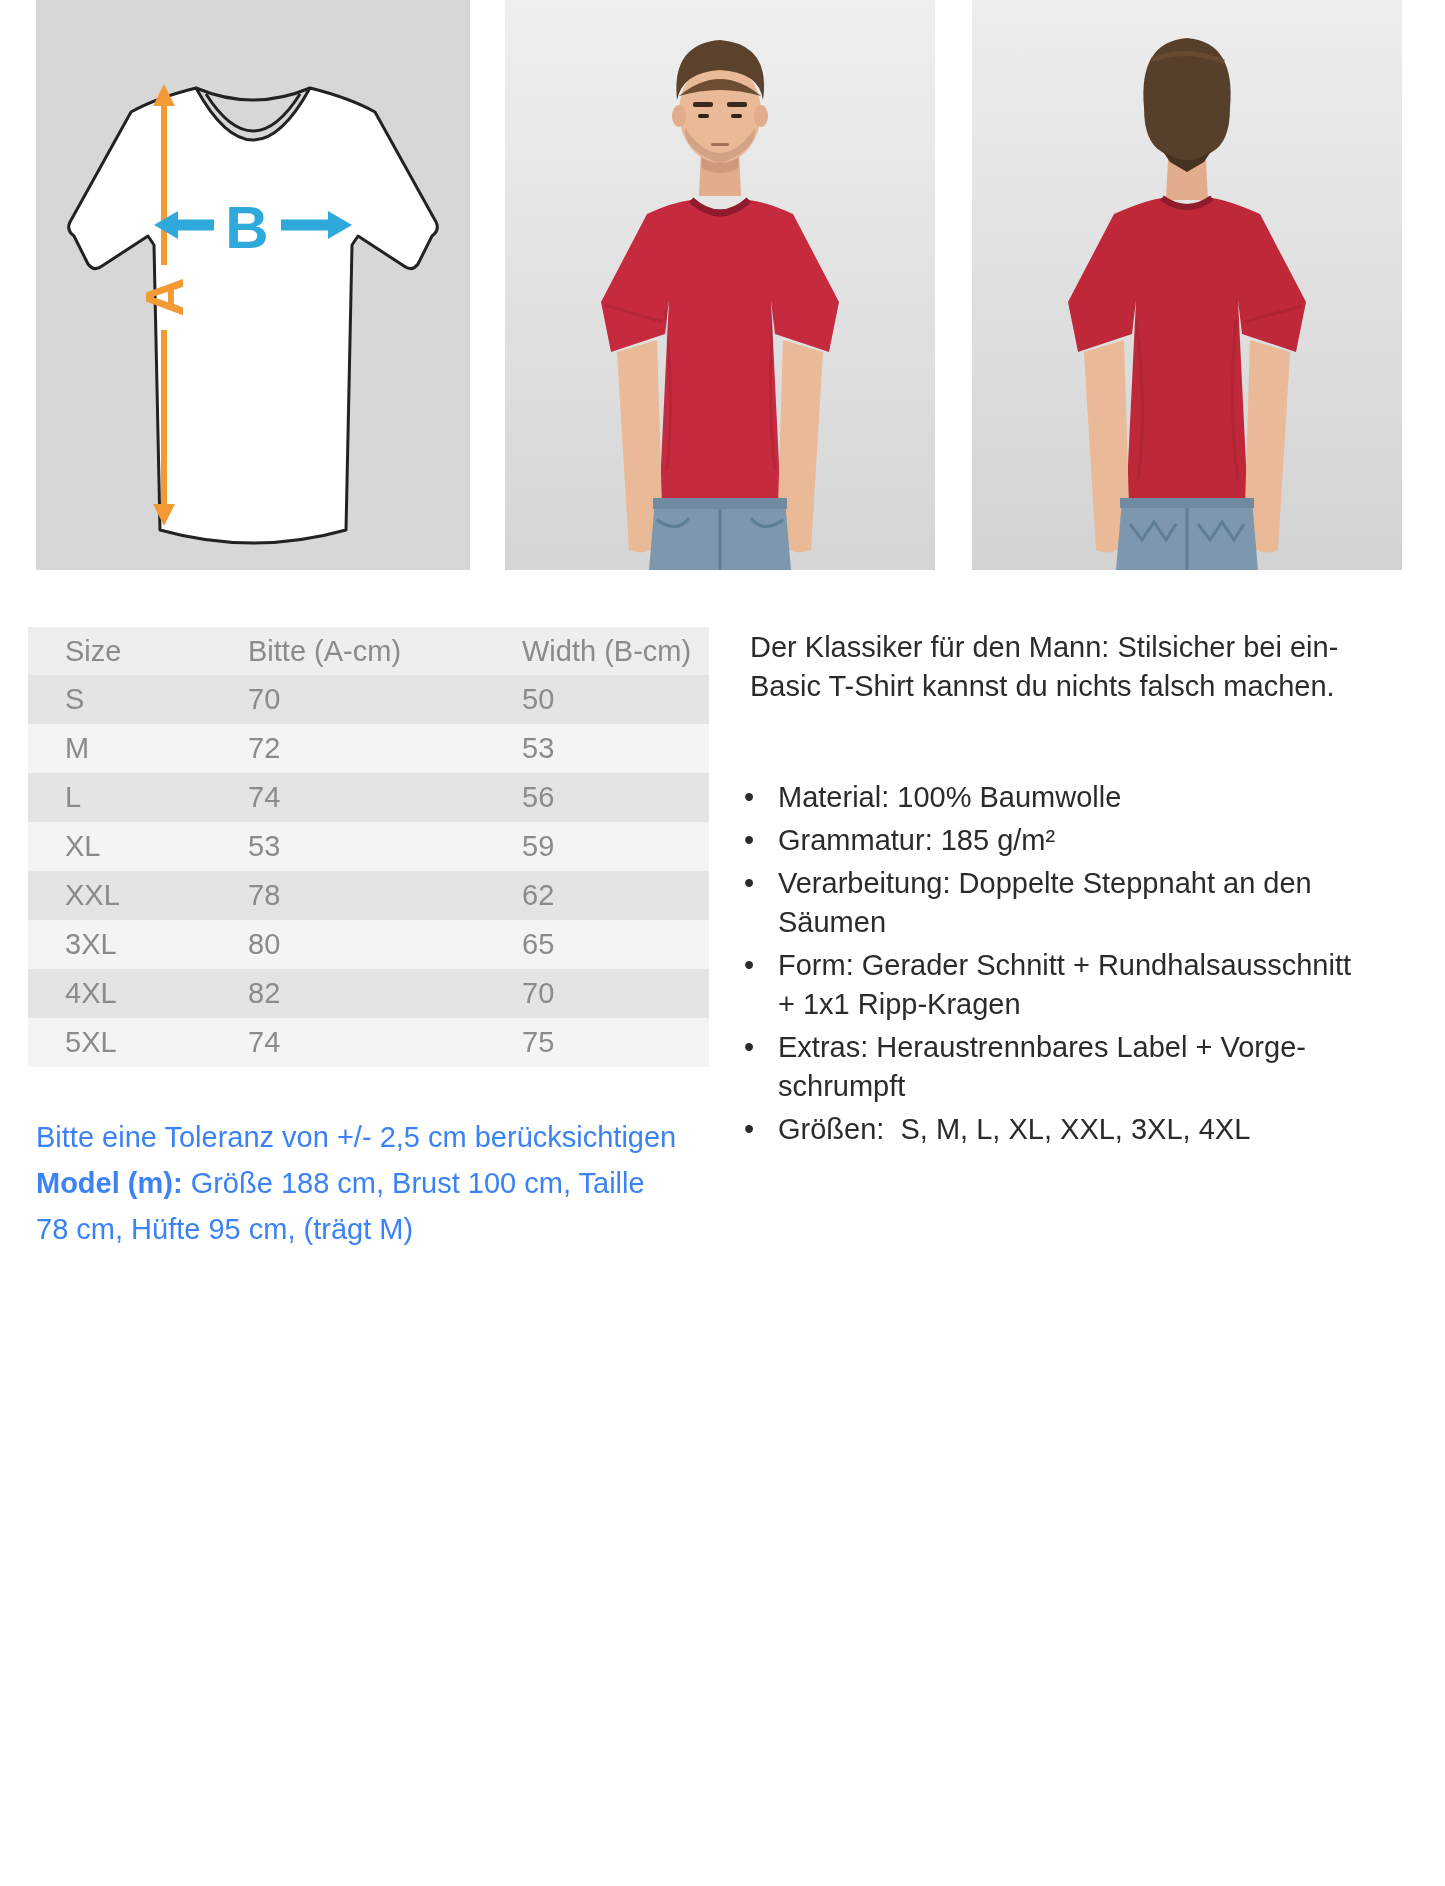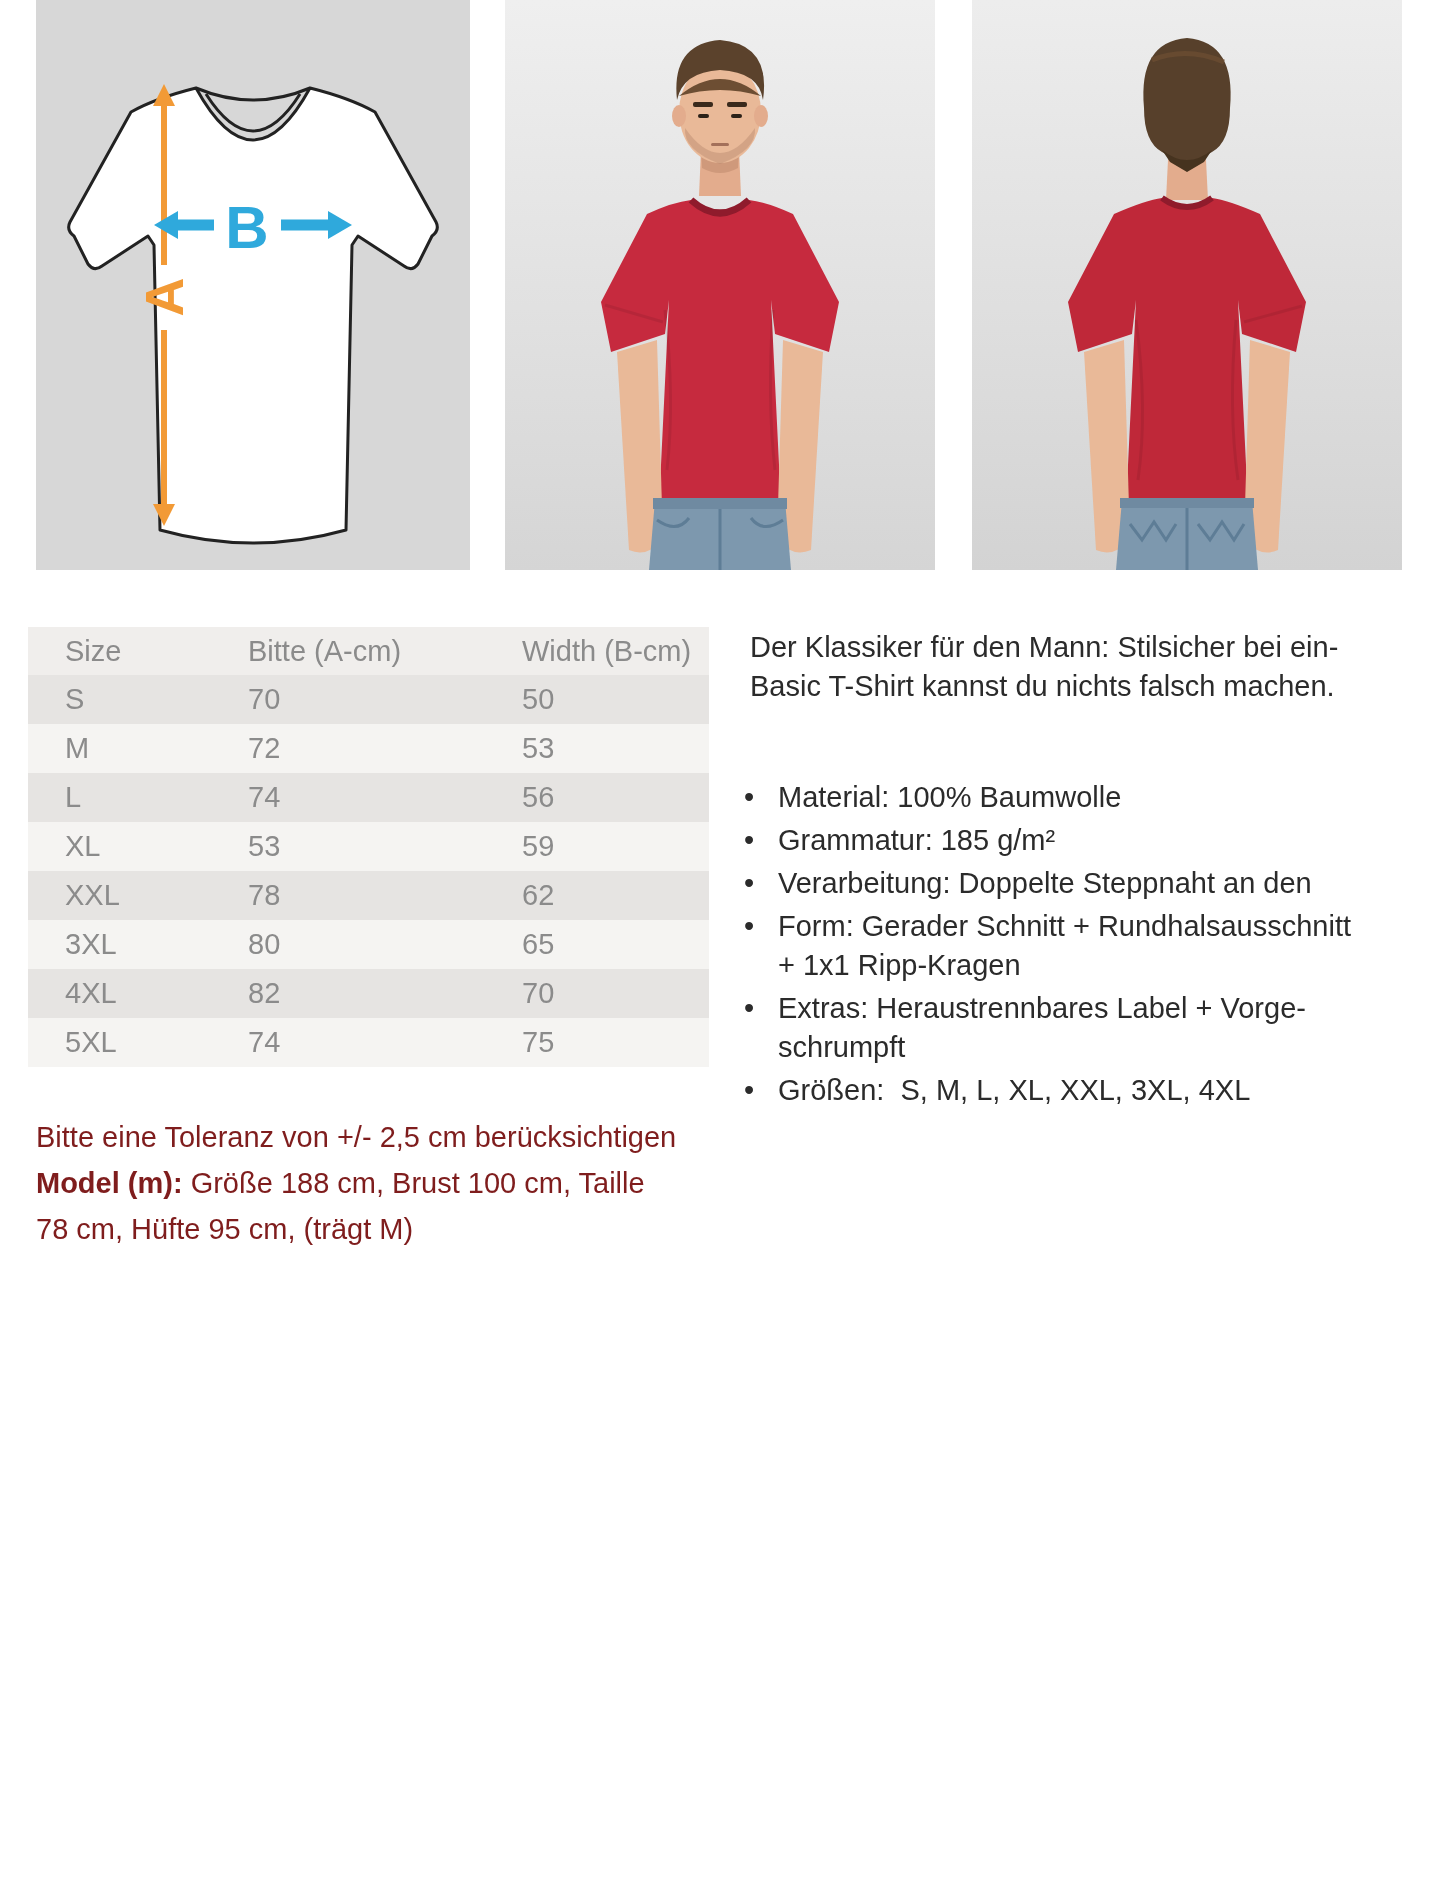--- a/index.html
+++ b/index.html
@@ -21,21 +21,21 @@
   .size-table th, .size-table td { font-weight:400; text-align:left; vertical-align:middle;
     font-size:29px; color:#8b8b8b; }
   .size-table th { height:48px; background:#f0eeec; }
   .size-table td { height:49px; }
   .size-table th:first-child, .size-table td:first-child { padding-left:37px; }
   .size-table tr.dark td  { background:#e6e4e2; }
   .size-table tr.light td { background:#f5f4f2; }
 
   
   .note { position:absolute; left:36px; top:1114px; width:660px;
-    font-size:29px; line-height:46px; color:#7f1d1d; }
+    font-size:29px; line-height:46px; color:#3b82f6; }
   .note .b { font-weight:700; }
 
   
   .desc { position:absolute; left:750px; top:628px; width:680px; color:#2b2b2b; }
   .desc .line { font-size:29px; line-height:39px; white-space:pre; }
   .bullets { position:absolute; left:-14px; top:150px; list-style:none; width:700px; }
   .bullets li { position:relative; padding-left:42px; margin-bottom:4px; }
   .bullets .dot { position:absolute; left:8px; top:0; font-size:29px; line-height:39px; color:#2b2b2b; }
 </style>
 </head>
@@ -246,20 +246,21 @@
         <span class="dot">•</span>
         <div class="line">Material: 100% Baumwolle</div>
       </li>
       <li>
         <span class="dot">•</span>
         <div class="line">Grammatur: 185 g/m²</div>
       </li>
       <li>
         <span class="dot">•</span>
         <div class="line">Verarbeitung: Doppelte Steppnaht an den</div>
+        <div class="line">Säumen</div>
       </li>
       <li>
         <span class="dot">•</span>
         <div class="line">Form: Gerader Schnitt + Rundhalsausschnitt</div>
         <div class="line">+ 1x1 Ripp-Kragen</div>
       </li>
       <li>
         <span class="dot">•</span>
         <div class="line">Extras: Heraustrennbares Label + Vorge-</div>
         <div class="line">schrumpft</div>

